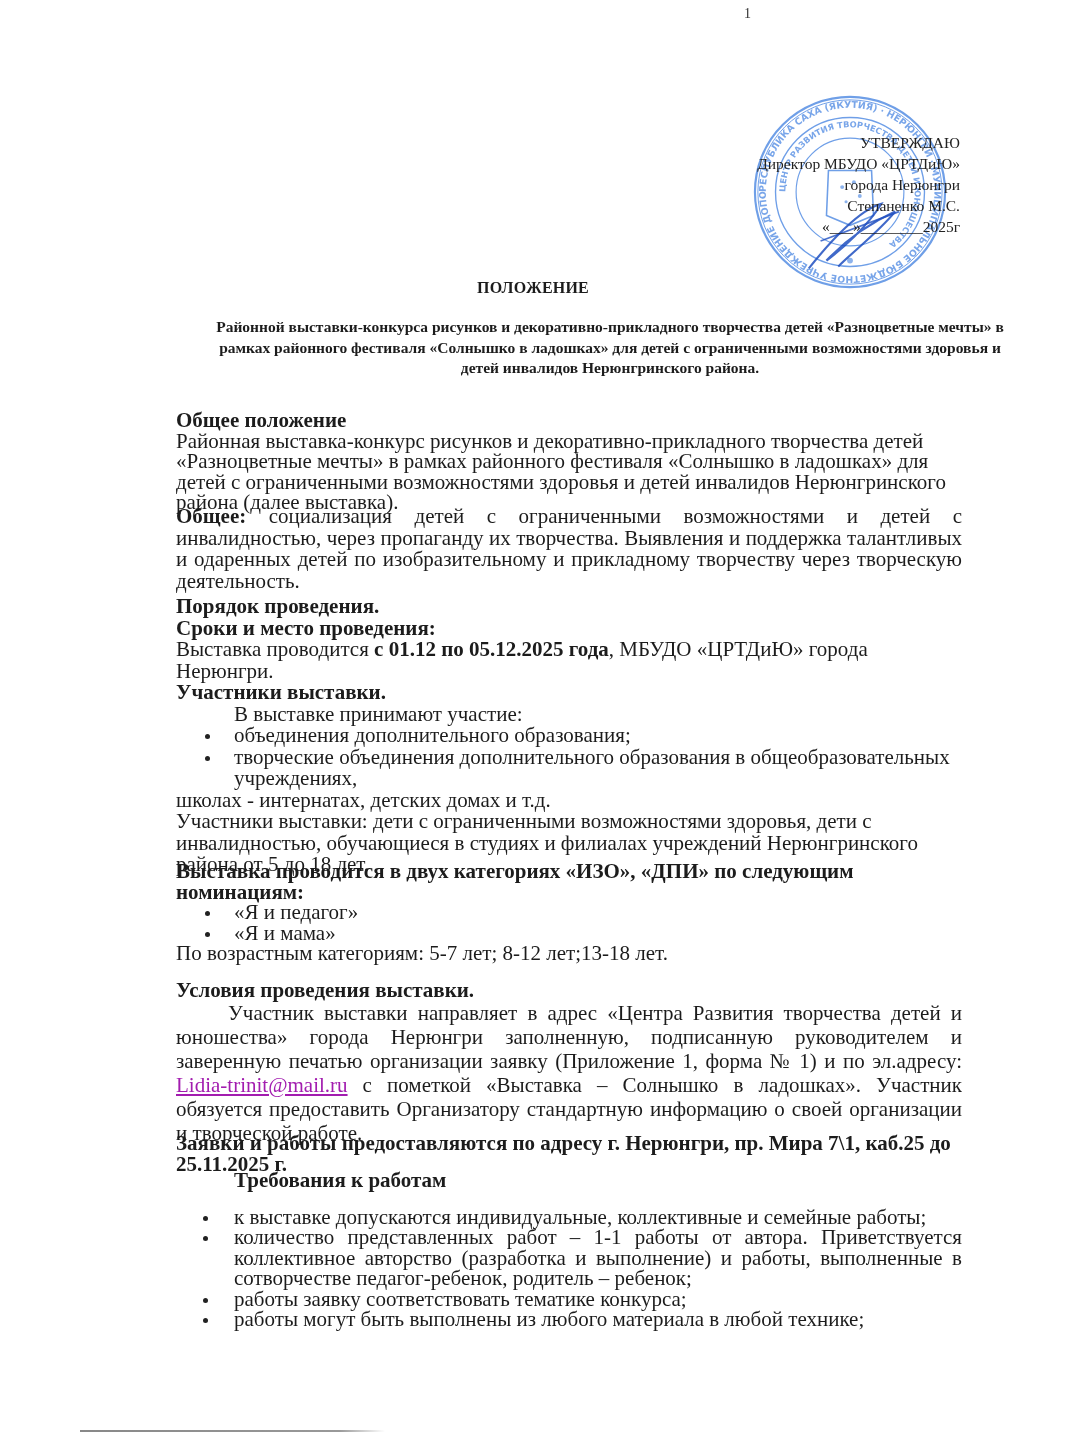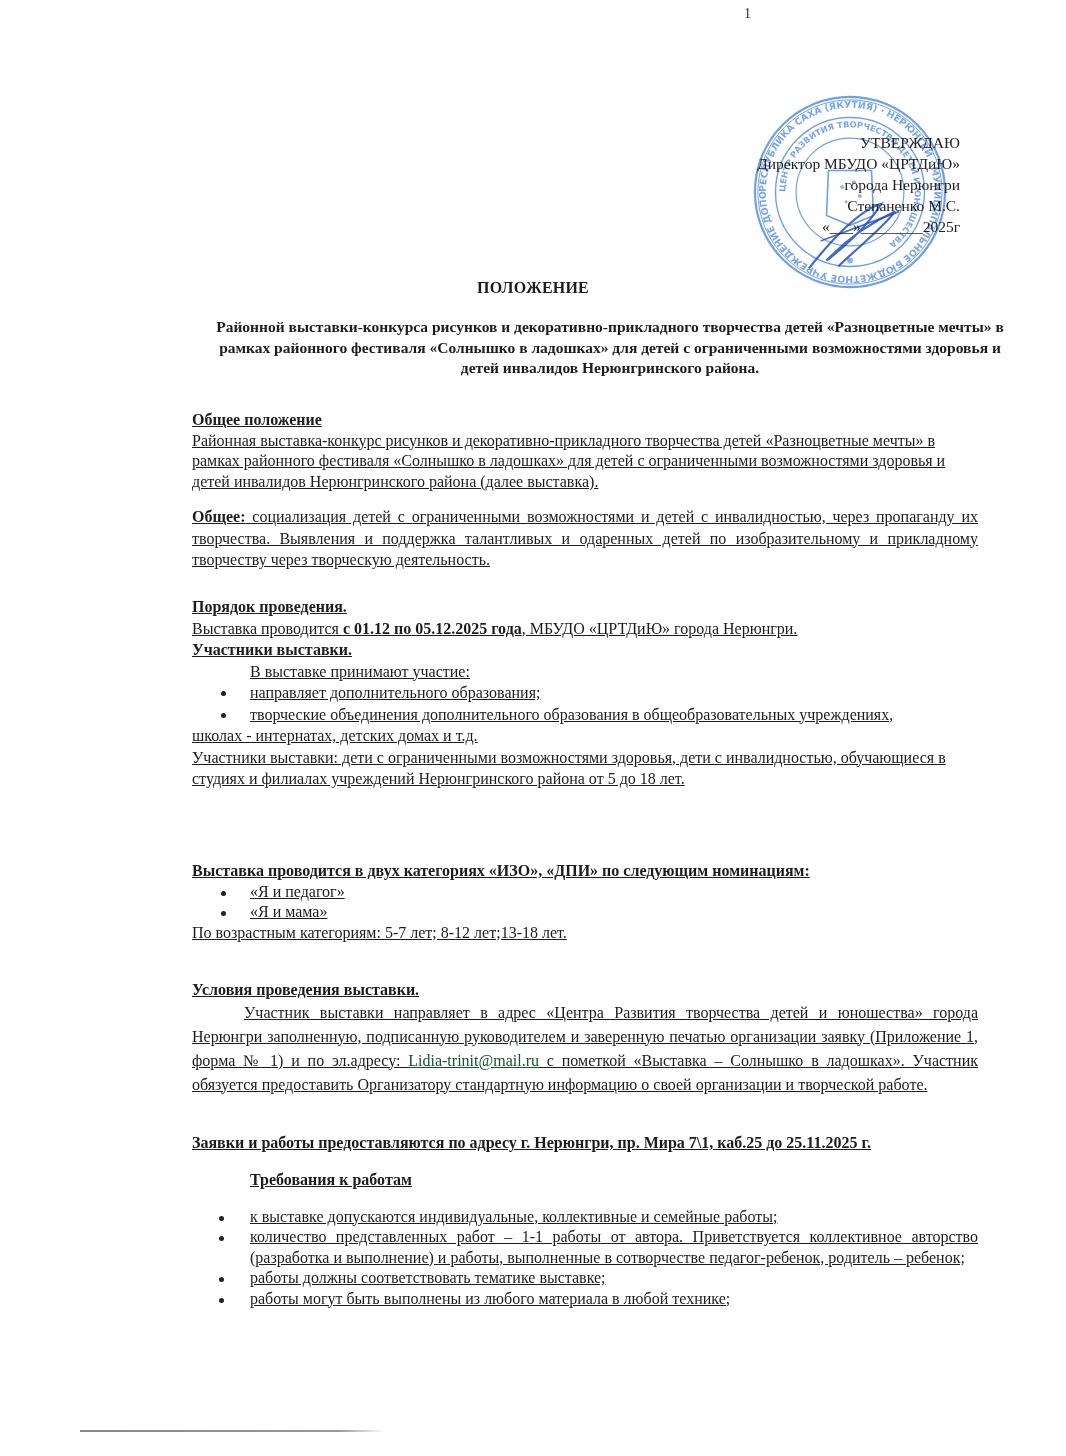--- a/index.html
+++ b/index.html
@@ -21,38 +21,38 @@
     }
     .approve div { white-space: nowrap; }
     .title {
       position: absolute; left: 0; width: 1066px; top: 279px;
       text-align: center; font-weight: bold; font-size: 16px; letter-spacing: 0.2px;
     }
     .subtitle {
       position: absolute; left: 170px; width: 800px; top: 317px;
       text-align: center; font-weight: bold; font-size: 15.5px; line-height: 20.5px; margin-left: 40px;
     }
-    .block { position: absolute; left: 192px; width: 786px; font-size: 16px; text-decoration: underline; }
+    .block { position: absolute; left: 176px; width: 786px; font-size: 21px; }
     .lh20 { line-height: 20.5px; }
     .lh21 { line-height: 21.5px; }
     .b { font-weight: bold; }
     .indent1 { padding-left: 58px; }
     .justify { text-align: justify; }
     .bul { position: relative; padding-left: 58px; }
     .bul::before {
       content: ""; position: absolute; left: 29px; top: 9px; width: 5px; height: 5px;
       border-radius: 50%; background: #222;
     }
     .bul2 { position: relative; padding-left: 58px; text-align: justify; }
     .bul2::before {
       content: ""; position: absolute; left: 27px; top: 9px; width: 5px; height: 5px;
       border-radius: 50%; background: #222;
     }
     .para-indent { text-indent: 52px; text-align: justify; line-height: 24px; }
-    a.email { color: #14532d; text-decoration: underline; }
+    a.email { color: #a21caf; text-decoration: underline; }
     .footer-line {
       position: absolute; left: 80px; top: 1430px; width: 305px; height: 2px;
       background: linear-gradient(to right, #888 0%, #999 85%, rgba(180,180,180,0) 100%);
     }
   </style>
 </head>
 <body>
 
 <div class="page-num">1</div>
 
@@ -99,24 +99,25 @@
   <div class="b">Общее положение</div>
   <div>Районная выставка-конкурс рисунков и декоративно-прикладного творчества детей «Разноцветные мечты» в рамках районного фестиваля «Солнышко в ладошках» для детей с ограниченными возможностями здоровья и детей инвалидов Нерюнгринского района (далее выставка).</div>
 </div>
 
 <div class="block lh21 justify" style="top:506px;">
   <span class="b">Общее:</span><span> социализация детей с ограниченными возможностями и детей с инвалидностью, через пропаганду их творчества. Выявления и поддержка талантливых и одаренных детей по изобразительному и прикладному творчеству через творческую деятельность.</span>
 </div>
 
 <div class="block lh21" style="top:596px;">
   <div class="b">Порядок проведения.</div>
+  <div class="b">Сроки и место проведения:</div>
   <div><span>Выставка проводится </span><span class="b">с 01.12 по 05.12.2025 года</span><span>, МБУДО «ЦРТДиЮ» города Нерюнгри.</span></div>
   <div class="b">Участники выставки.</div>
   <div class="indent1">В выставке принимают участие:</div>
-  <div class="bul">направляет дополнительного образования;</div>
+  <div class="bul">объединения дополнительного образования;</div>
   <div class="bul">творческие объединения дополнительного образования в общеобразовательных учреждениях,</div>
   <div>школах - интернатах, детских домах и т.д.</div>
   <div>Участники выставки: дети с ограниченными возможностями здоровья, дети с инвалидностью, обучающиеся в студиях и филиалах учреждений Нерюнгринского района от 5 до 18 лет.</div>
 </div>
 
 <div class="block lh20" style="top:861px;">
   <div class="b">Выставка проводится в двух категориях «ИЗО», «ДПИ» по следующим номинациям:</div>
   <div class="bul">«Я и педагог»</div>
   <div class="bul">«Я и мама»</div>
   <div>По возрастным категориям: 5-7 лет; 8-12 лет;13-18 лет.</div>
@@ -126,17 +127,17 @@
   <div class="b lh20">Условия проведения выставки.</div>
   <div class="para-indent"><span>Участник выставки направляет в адрес «Центра Развития творчества детей и юношества» города Нерюнгри заполненную, подписанную руководителем и заверенную печатью организации заявку (Приложение 1, форма № 1) и по эл.адресу: </span><a class="email" href="#">Lidia-trinit@mail.ru</a><span> с пометкой «Выставка – Солнышко в ладошках». Участник обязуется предоставить Организатору стандартную информацию о своей организации и творческой работе.</span></div>
 </div>
 
 <div class="block b lh20" style="top:1133px;">Заявки и работы предоставляются по адресу г. Нерюнгри, пр. Мира 7\1, каб.25 до 25.11.2025 г.</div>
 
 <div class="block lh20" style="top:1170px;">
   <div class="b indent1" style="margin-bottom:16px;">Требования к работам</div>
   <div class="bul2">к выставке допускаются  индивидуальные, коллективные и семейные работы;</div>
   <div class="bul2">количество представленных работ – 1-1 работы от автора.  Приветствуется коллективное авторство (разработка и выполнение) и работы, выполненные в сотворчестве педагог-ребенок, родитель – ребенок;</div>
-  <div class="bul2">работы должны соответствовать тематике выставке;</div>
+  <div class="bul2">работы заявку соответствовать тематике конкурса;</div>
   <div class="bul2">работы могут быть выполнены из любого материала в любой технике;</div>
 </div>
 
 <div class="footer-line"></div>
 
 </body></html>

